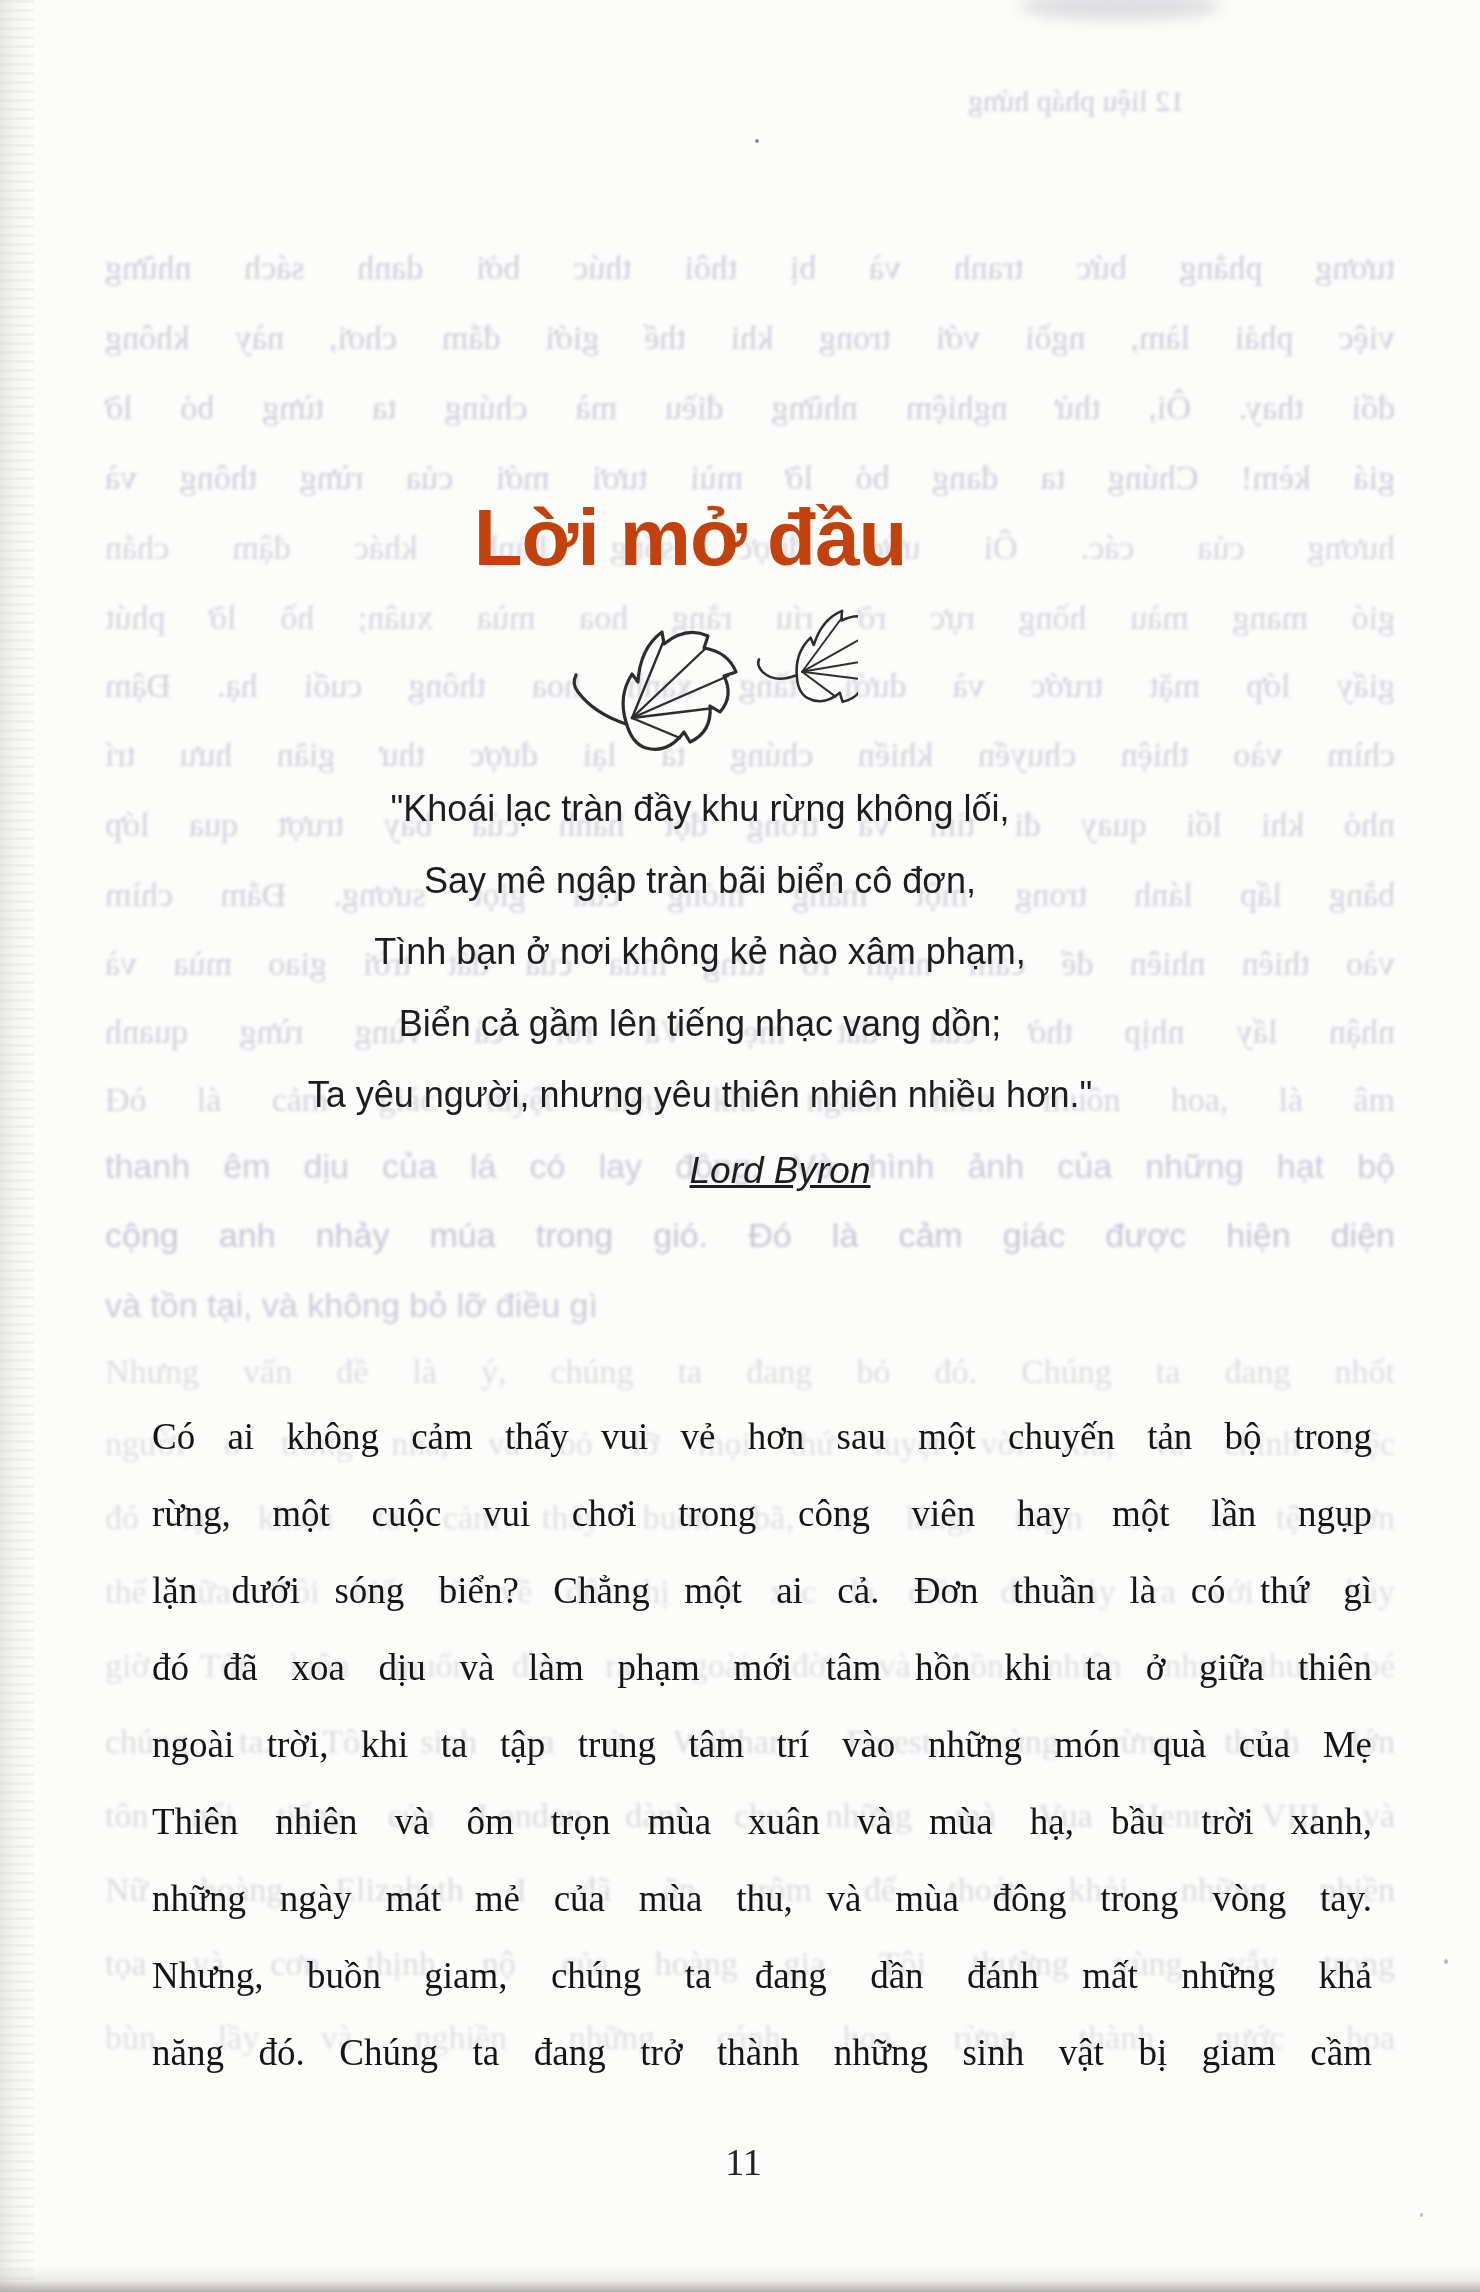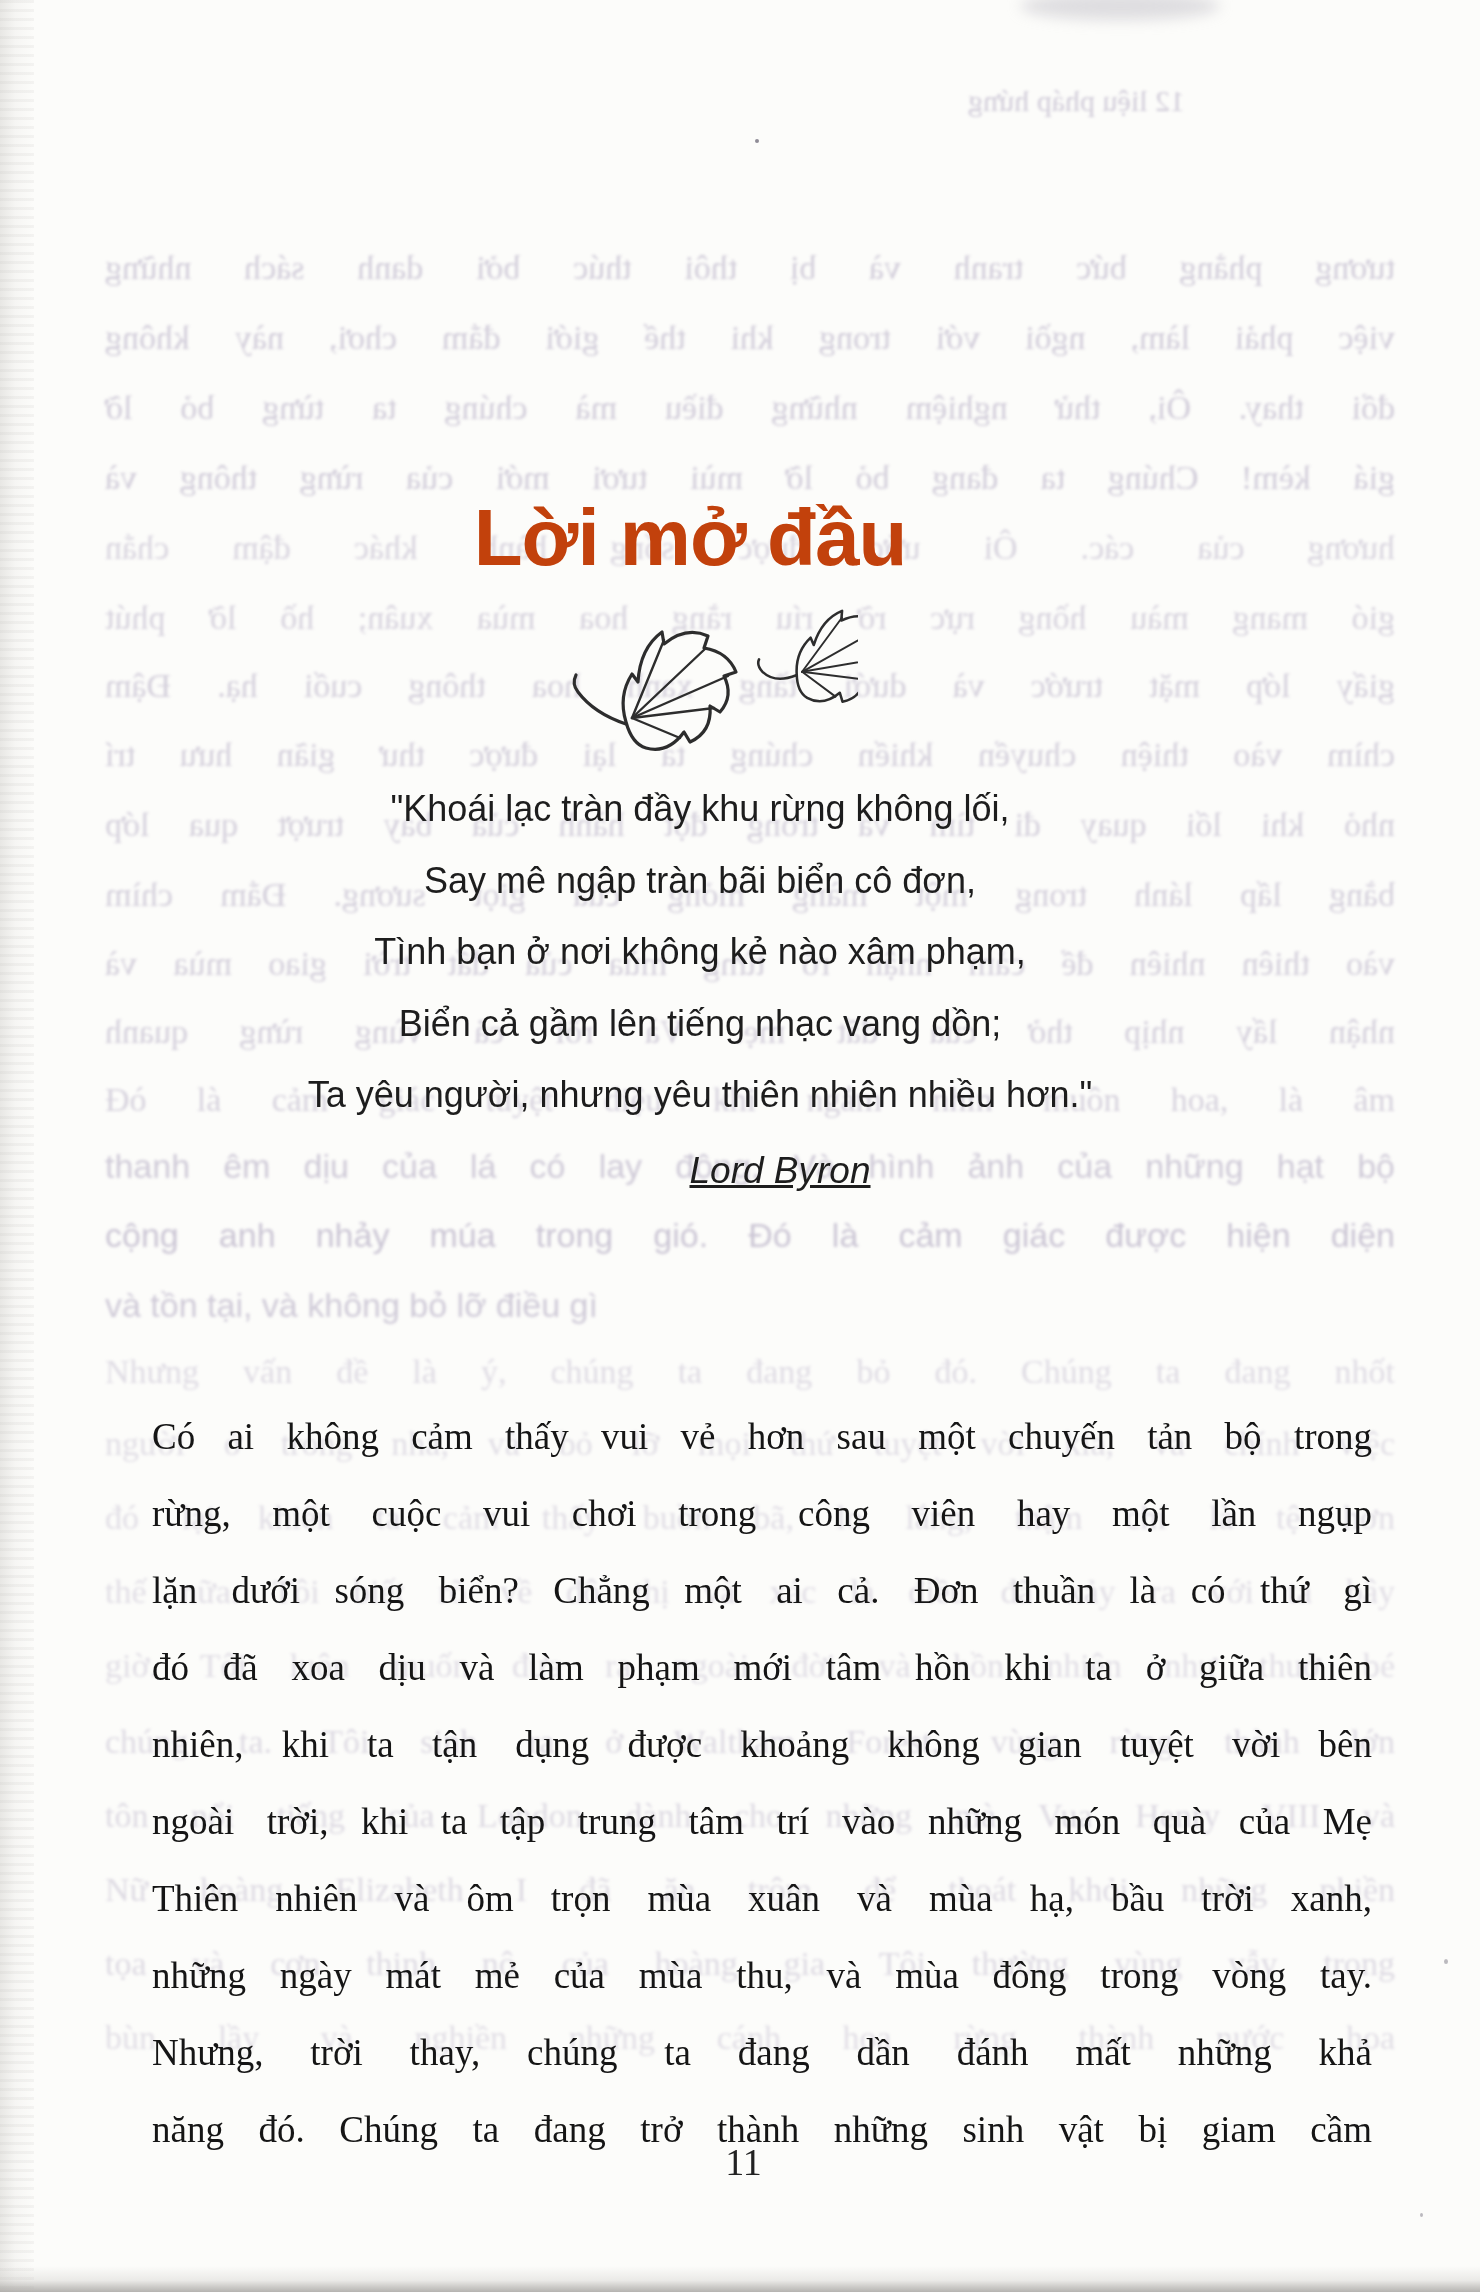--- a/index.html
+++ b/index.html
@@ -145,25 +145,24 @@
       <div class="line">Biển cả gầm lên tiếng nhạc vang dồn;</div>
       <div class="line">Ta yêu người, nhưng yêu thiên nhiên nhiều hơn."</div>
     </div>
   <div class="attribution">Lord Byron</div>
 
   <div class="body-text">
       <div class="bline">Có ai không cảm thấy vui vẻ hơn sau một chuyến tản bộ trong</div>
       <div class="bline">rừng, một cuộc vui chơi trong công viên hay một lần ngụp</div>
       <div class="bline">lặn dưới sóng biển? Chẳng một ai cả. Đơn thuần là có thứ gì</div>
       <div class="bline">đó đã xoa dịu và làm phạm mới tâm hồn khi ta ở giữa thiên</div>
-      <div class="bline">nhiên, khi ta tận dụng được khoảng không gian tuyệt vời bên</div>
       <div class="bline">ngoài trời, khi ta tập trung tâm trí vào những món quà của Mẹ</div>
       <div class="bline">Thiên nhiên và ôm trọn mùa xuân và mùa hạ, bầu trời xanh,</div>
       <div class="bline">những ngày mát mẻ của mùa thu, và mùa đông trong vòng tay.</div>
-      <div class="bline">Nhưng, trời thay, chúng ta đang dần đánh mất những khả</div>
+      <div class="bline">Nhưng, buồn giam, chúng ta đang dần đánh mất những khả</div>
       <div class="bline">năng đó. Chúng ta đang trở thành những sinh vật bị giam cầm</div>
     </div>
 
   <div class="page-number">11</div>
 
   <div class="edge-left"></div>
   <div class="edge-bottom"></div>
   <div class="corner-smudge"></div>
   <div class="speck" style="left:755px;top:139px;width:4px;height:4px;"></div>
   <div class="speck" style="left:1444px;top:1959px;width:4px;height:5px;opacity:.6;"></div>

